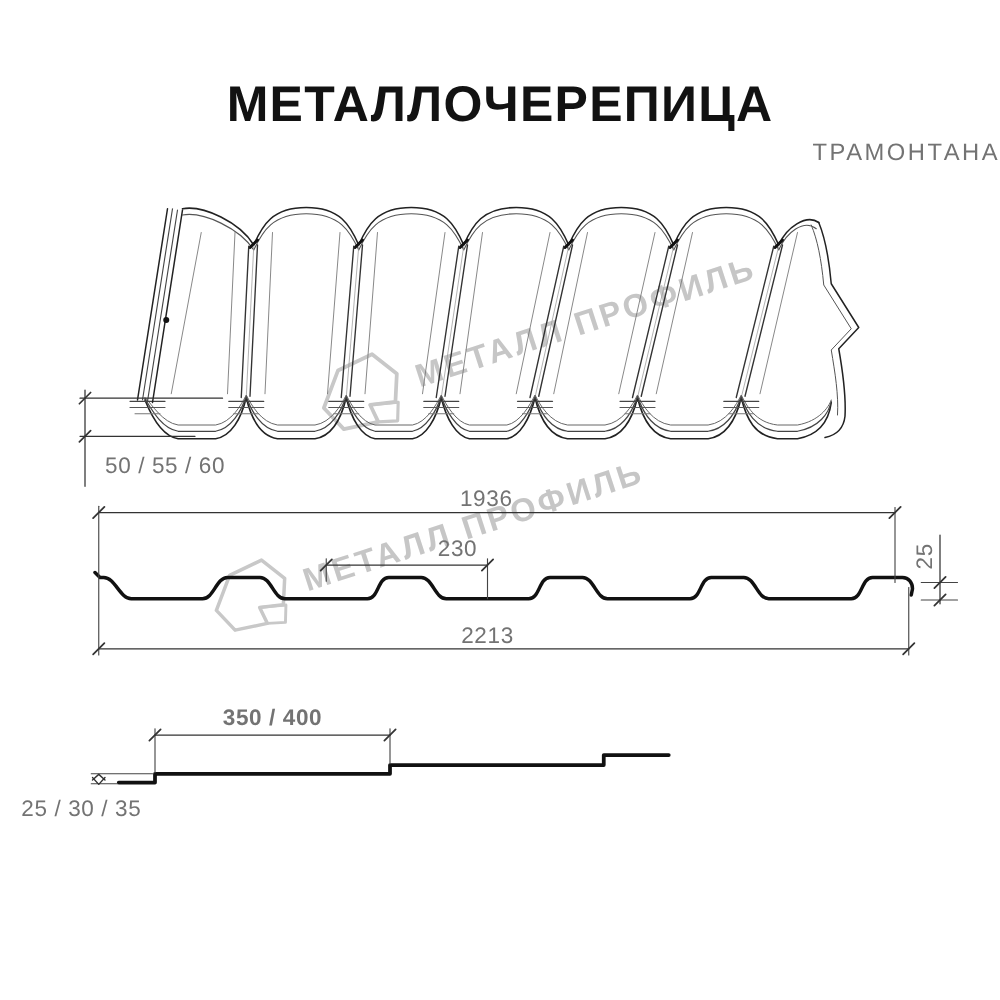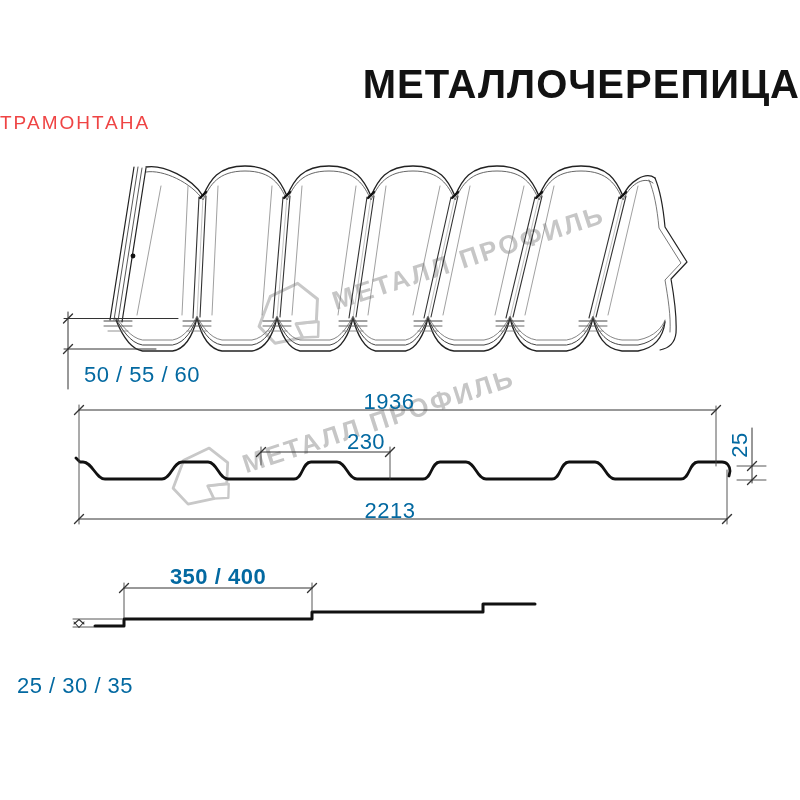--- a/index.html
+++ b/index.html
@@ -1,24 +1,24 @@
 <!DOCTYPE html>
 <html lang="ru"><head>
 <meta charset="utf-8">
 <style>
   html,body{margin:0;padding:0;}
   body{font-family:"Liberation Sans",sans-serif;background:#fff;}
   .page{position:relative;width:800px;height:800px;background:#ffffff;overflow:hidden;}
 
-  .title{position:absolute;left:0;right:0;top:62px;text-align:right;
+  .title{position:absolute;left:0;right:0;top:62px;text-align:center;
          font-size:40px;font-weight:700;color:#121212;letter-spacing:1px;}
-  .subtitle{position:absolute;left:0;right:0;top:112px;text-align:left;
-         font-size:19px;font-weight:500;color:#ef4444;letter-spacing:2px;}
+  .subtitle{position:absolute;left:0;right:0;top:112px;text-align:right;
+         font-size:19px;font-weight:500;color:#737373;letter-spacing:2px;}
 
-  .lbl{position:absolute;font-size:22px;color:#0369a1;letter-spacing:0.5px;white-space:nowrap;}
+  .lbl{position:absolute;font-size:18px;color:#737373;letter-spacing:0.5px;white-space:nowrap;}
   .lbl.center{transform:translateX(-50%);}
   .lbl.rot{transform:translate(-50%,-50%) rotate(-90deg);}
 
   .wm{position:absolute;display:flex;align-items:center;gap:9px;
       transform-origin:left center;transform:rotate(-18deg);pointer-events:none;}
   .wm-text{font-size:26px;font-weight:700;color:#c6c6c6;letter-spacing:2.5px;white-space:nowrap;}
 
   svg.overlay{position:absolute;left:0;top:0;}
 </style>
 </head>
@@ -157,14 +157,14 @@
         <path d="M74,622 L79,627.5 L84,622" fill="none" stroke="#333" stroke-width="1.1" stroke-linecap="round" stroke-linejoin="round"></path>
       </g>
   </svg>
 
   <div class="lbl" style="left:84px;top:362px;">50 / 55 / 60</div>
   <div class="lbl center" style="left:389px;top:389px;">1936</div>
   <div class="lbl center" style="left:326px;top:429px;margin-left:40px;">230</div>
   <div class="lbl rot" style="left:740px;top:445px;">25</div>
   <div class="lbl center" style="left:390px;top:498px;">2213</div>
   <div class="lbl center" style="left:218px;top:564px;font-weight:bold;">350 / 400</div>
-  <div class="lbl" style="left:17px;top:637px;margin-top:36px;">25 / 30 / 35</div>
+  <div class="lbl" style="left:17px;top:637px;">25 / 30 / 35</div>
 </div>
 
 </body></html>

